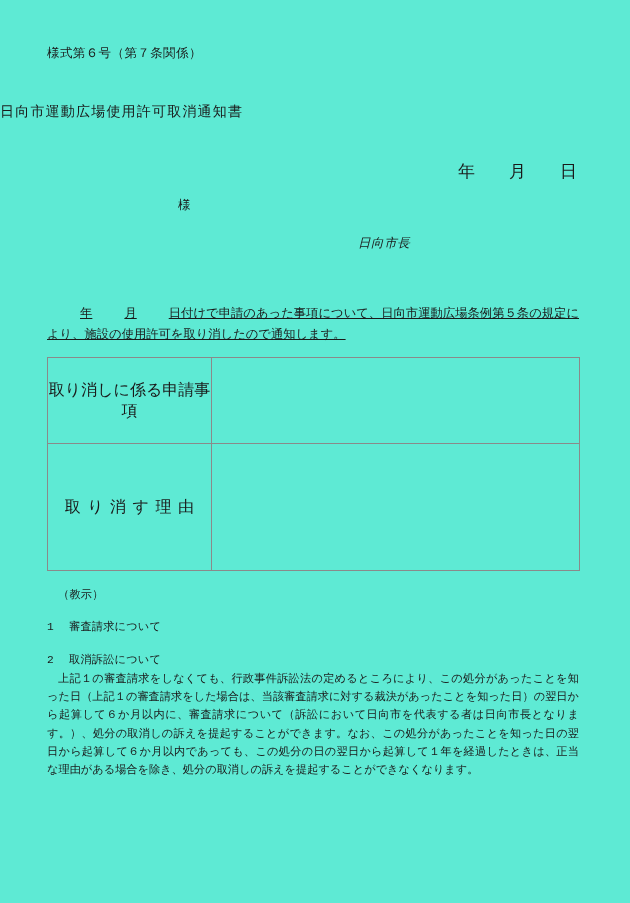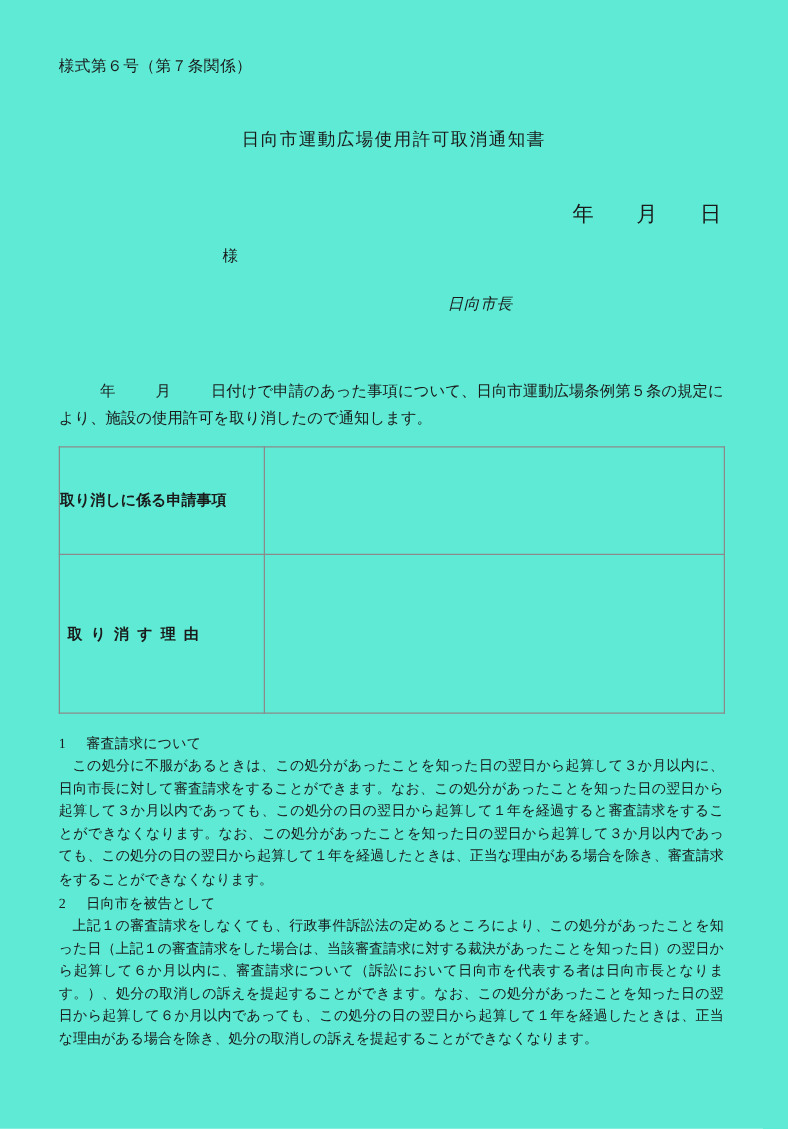--- a/index.html
+++ b/index.html
@@ -32,21 +32,20 @@
     letter-spacing: 0.4px;
     white-space: nowrap;
   }
 
   
   .doc-title {
     position: absolute;
     left: 0;
     top: 103px;
     width: 630px;
-    text-align: center;
     font-size: 14px;
     letter-spacing: 1.2px;
     white-space: nowrap;
   }
 
   
   .date-line {
     position: absolute;
     right: 53px;
     top: 160px;
@@ -78,43 +77,44 @@
   
   .body-para {
     position: absolute;
     left: 47px;
     top: 303px;
     width: 532px;
     font-size: 12.3px;
     line-height: 21px;
     text-align: justify;
     text-justify: inter-ideograph;
+    text-decoration: underline;
   }
   .body-para .indent { display: inline-block; width: 33px; }
   .body-para .gap { display: inline-block; width: 32px; }
 
   
   .form-table {
     position: absolute;
     left: 47px;
     top: 357px;
     width: 530px;
     border-collapse: collapse;
     table-layout: fixed;
   }
   .form-table td {
     border: 1px solid #8a8a8a;
     padding: 0;
     vertical-align: middle;
   }
   .form-table td.label {
     width: 163px;
-    font-size: 12px;
+    text-align: center;
+    font-size: 16px;
     color: #1a1a1a;
-    font-weight: bold;
   }
   .form-table td.value {
     width: 367px;
   }
   .row-1 { height: 86px; }
   .row-2 { height: 127px; }
   .label-spaced { letter-spacing: 6.5px; padding-left: 6px; }
 
   
   .instructions {
@@ -123,23 +123,24 @@
     top: 585px;
     width: 532px;
     font-size: 11.2px;
     line-height: 18.1px;
   }
   .kyoji {
     padding-left: 11px;
     letter-spacing: 0.2px;
   }
   .sec-head {
-    margin-top: 1px;
+    margin-top: 15px;
     letter-spacing: 0.2px;
     white-space: nowrap;
+    font-family: Liberation Mono, monospace;
   }
   .sec-head .num { display: inline-block; width: 22px; }
   .sec-body {
     text-align: justify;
     text-justify: inter-ideograph;
     text-indent: 11px;
   }
 </style>
 </head>
 <body>
@@ -169,25 +170,25 @@
         <td class="value"></td>
       </tr>
       <tr class="row-2">
         <td class="label"><span class="label-spaced">取り消す理由</span></td>
         <td class="value"></td>
       </tr>
     </tbody>
   </table>
 
   <div class="instructions">
+    <div class="kyoji">（教示）</div>
 
     <div class="sec-head">
       <span class="num">1</span><span>審査請求について</span>
     </div>
-    <div class="sec-body">この処分に不服があるときは、この処分があったことを知った日の翌日から起算して３か月以内に、日向市長に対して審査請求をすることができます。なお、この処分があったことを知った日の翌日から起算して３か月以内であっても、この処分の日の翌日から起算して１年を経過すると審査請求をすることができなくなります。なお、この処分があったことを知った日の翌日から起算して３か月以内であっても、この処分の日の翌日から起算して１年を経過したときは、正当な理由がある場合を除き、審査請求をすることができなくなります。</div>
 
     <div class="sec-head">
-      <span class="num">2</span><span>日向市を被告として</span>
+      <span class="num">2</span><span>取消訴訟について</span>
     </div>
     <div class="sec-body">上記１の審査請求をしなくても、行政事件訴訟法の定めるところにより、この処分があったことを知った日（上記１の審査請求をした場合は、当該審査請求に対する裁決があったことを知った日）の翌日から起算して６か月以内に、審査請求について（訴訟において日向市を代表する者は日向市長となります。）、処分の取消しの訴えを提起することができます。なお、この処分があったことを知った日の翌日から起算して６か月以内であっても、この処分の日の翌日から起算して１年を経過したときは、正当な理由がある場合を除き、処分の取消しの訴えを提起することができなくなります。</div>
   </div>
 
 </div>
 
 </body></html>

